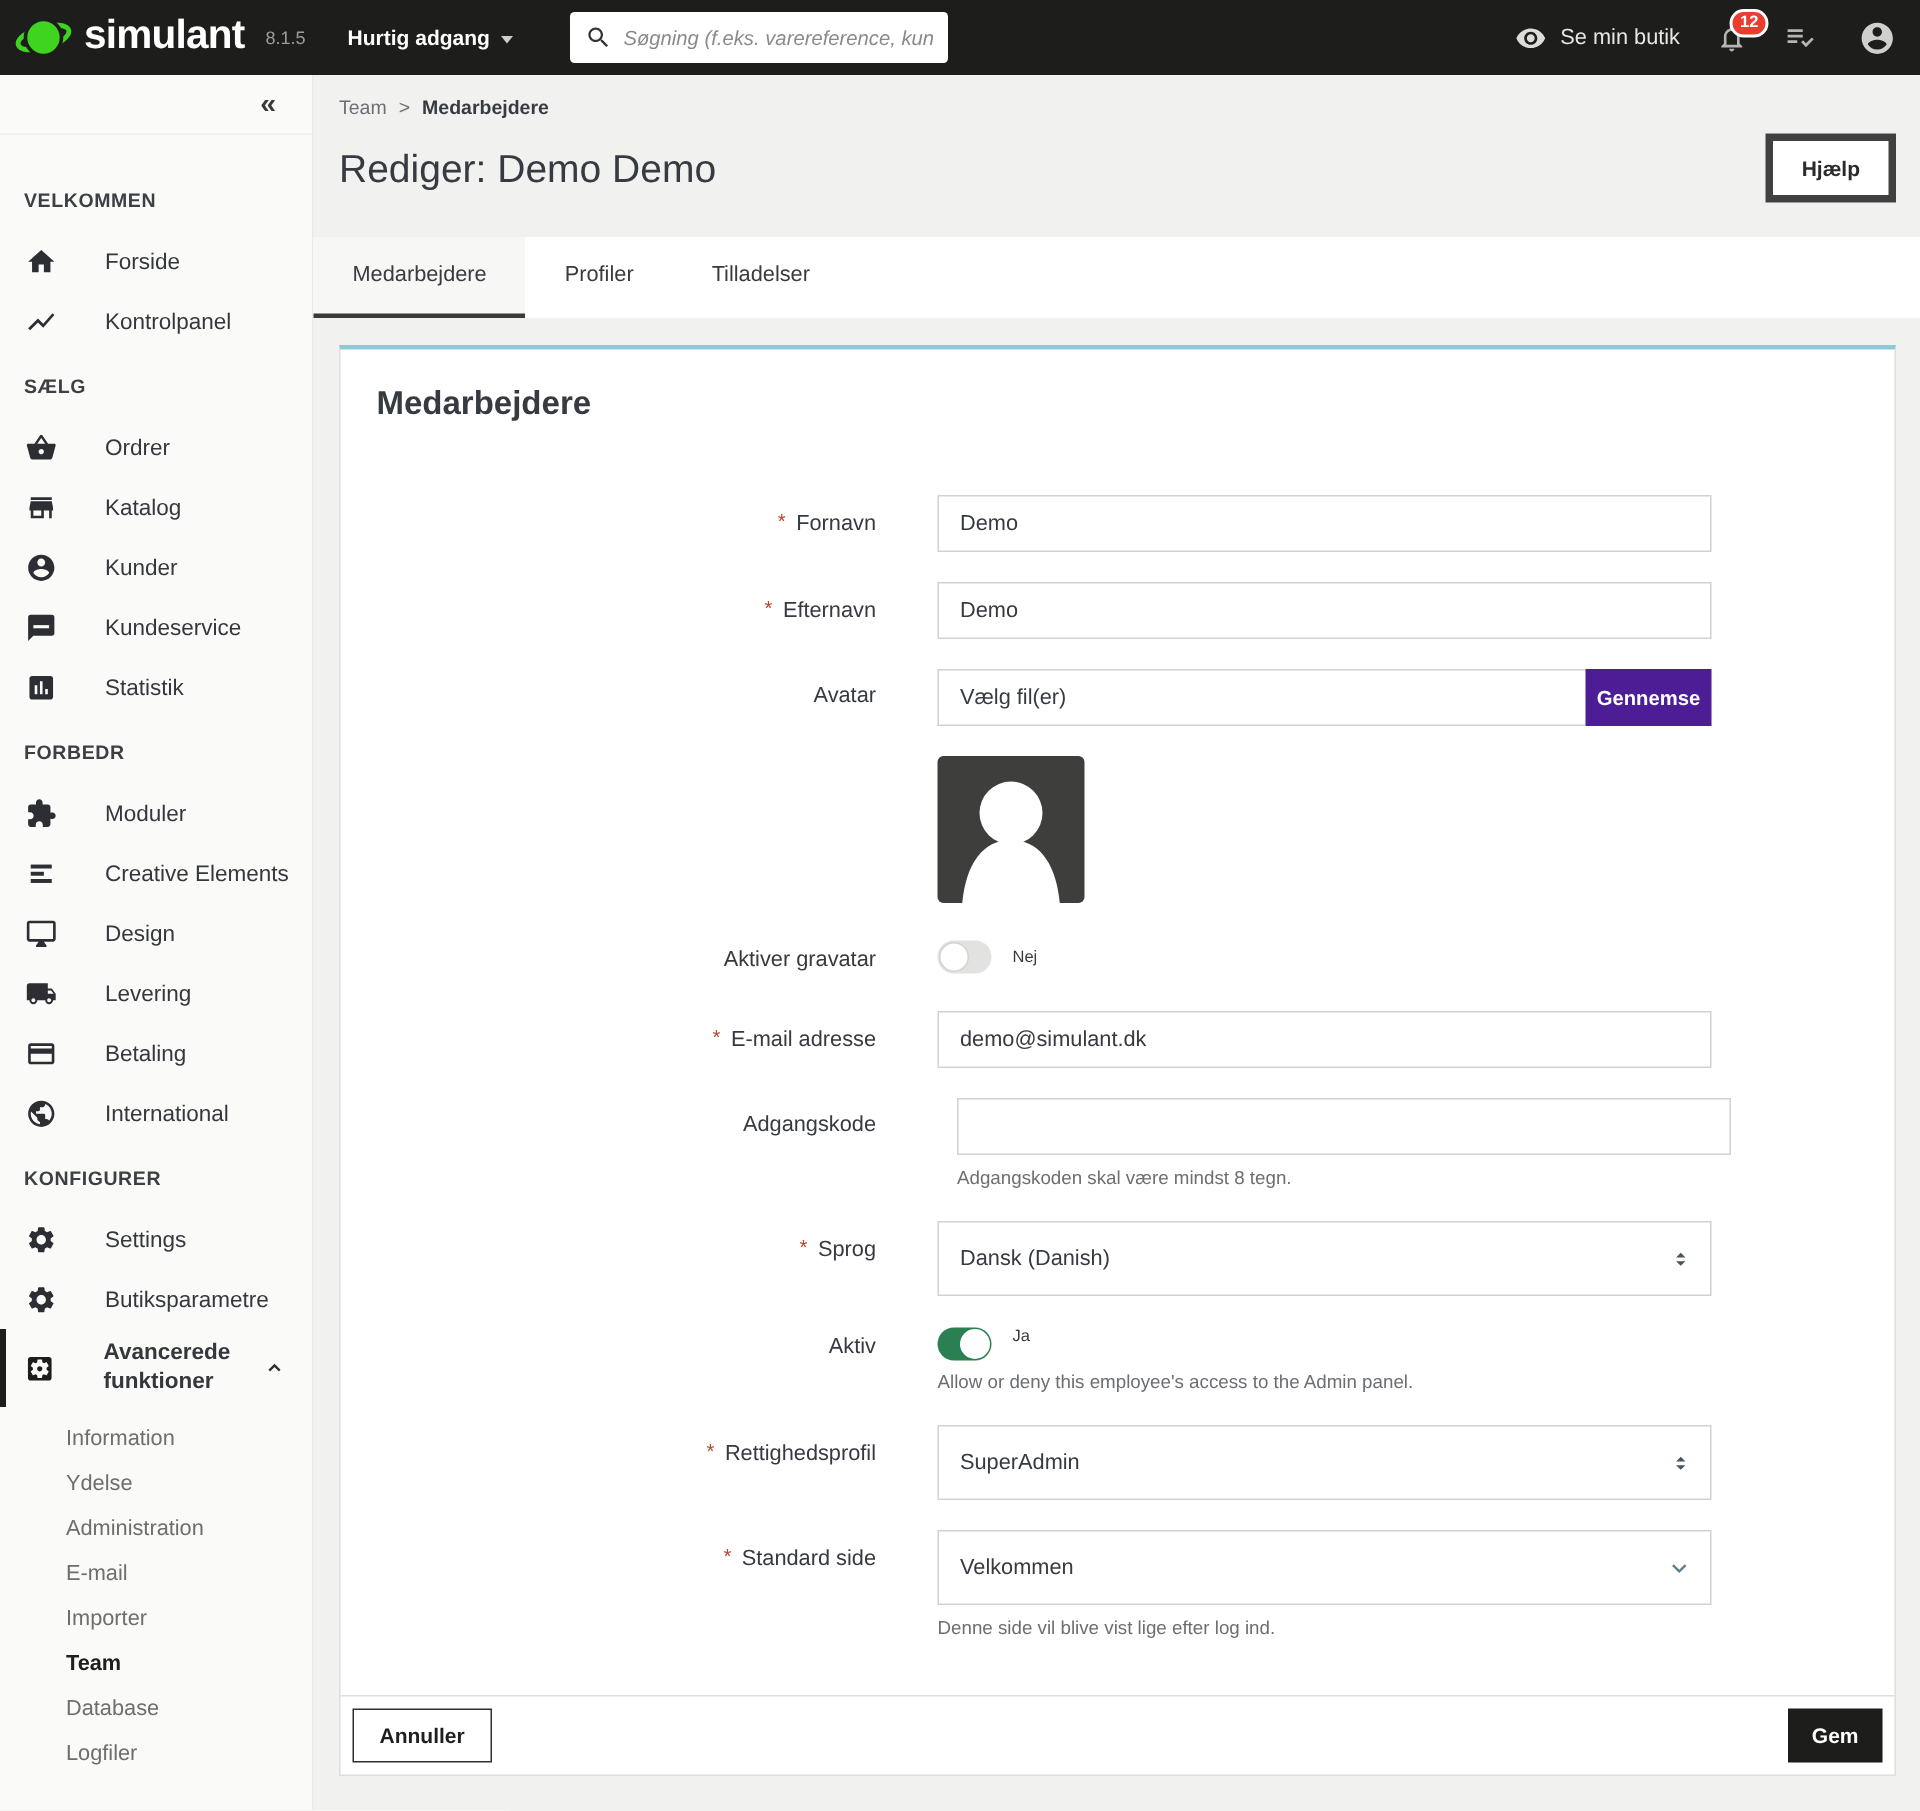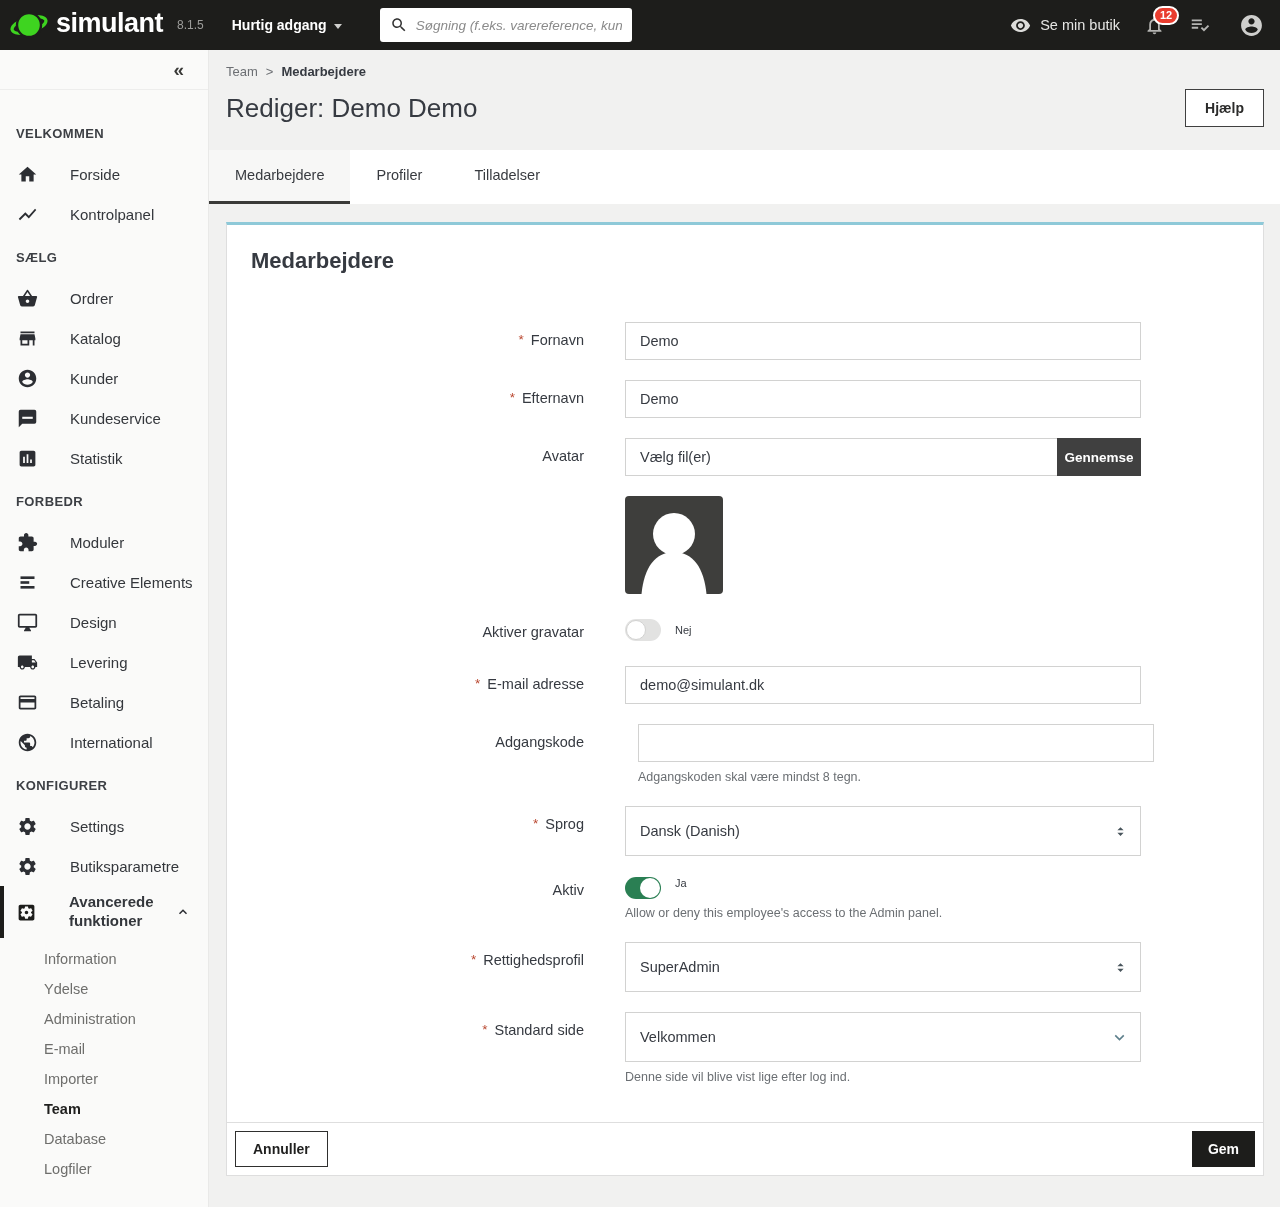--- a/index.html
+++ b/index.html
@@ -46,21 +46,21 @@
   .subnav-item { display:block; height:30px; line-height:30px; padding-left:44px; font-size:14.5px; color:#6e6e6c; cursor:pointer; }
   .subnav-item.active { color:#1f1f1e; font-weight:600; }
 
   
   .main { flex:1; min-width:0; }
   .breadcrumb { padding:14px 16px 0 17px; font-size:13px; color:#6c6f73; display:flex; align-items:center; }
   .breadcrumb .sep { margin:0 8px; }
   .breadcrumb .current { color:#363a41; font-weight:700; }
   .title-row { display:flex; align-items:center; justify-content:space-between; padding:10px 16px 0 17px; }
   .page-title { font-size:26px; font-weight:400; color:#363a41; }
-  .btn-help { background:#fff; border:1px solid #404040; padding:10px 19px; font-size:14px; font-weight:700;
+  .btn-help { background:#fff; border:5px solid #404040; padding:10px 19px; font-size:14px; font-weight:700;
     color:#2b2b2a; cursor:pointer; font-family:"Liberation Sans", sans-serif; }
 
   .tabbar { margin-top:23px; background:#fff; height:54px; display:flex; }
   .tab { padding:0 26px; line-height:51px; font-size:14.5px; color:#383b40; cursor:pointer; }
   .tab.active { background:#f7f7f6; border-bottom:3px solid #3a3a38; }
 
   
   .card { margin:18px 16px 0 17px; background:#fff; border:1px solid #dedede; border-top:3px solid #8ec9d8; }
   .card-body { padding:23px 24px 0; }
   .card-heading { font-size:22px; font-weight:700; color:#363a41; }
@@ -69,21 +69,21 @@
   .label-col { flex:0 0 374px; text-align:right; padding-right:41px; padding-top:10px; font-size:14.5px; color:#363a41; }
   .label-col .req { color:#b9472f; margin-right:7px; font-size:13.5px; vertical-align:1px; }
   .control-col { width:516px; }
   .text-input { width:100%; height:38px; border:1px solid #d2d2d1; padding:0 14px; font-size:14.5px;
     color:#363a41; font-family:"Liberation Sans", sans-serif; outline:none; background:#fff; }
   .help-text { margin-top:8px; font-size:12.5px; color:#6b6f73; }
 
   .file-group { display:flex; width:100%; }
   .file-display { flex:1; height:38px; border:1px solid #d2d2d1; border-right:none; display:flex; align-items:center;
     padding:0 14px; font-size:14.5px; color:#363a41; cursor:pointer; }
-  .btn-browse { width:84px; height:38px; background:#404040; color:#fff; border:none; font-size:13.5px; font-weight:700;
+  .btn-browse { width:84px; height:38px; background:#4c1d95; color:#fff; border:none; font-size:13.5px; font-weight:700;
     cursor:pointer; font-family:"Liberation Sans", sans-serif; }
 
   .avatar-row { margin:20px 0 24px; }
   .avatar-img { width:98px; height:98px; background:#3e3e3c; border-radius:4px; overflow:hidden; }
 
   .toggle-row { display:flex; align-items:center; height:24px; }
   .toggle-row .label-col { padding-top:3px; }
   .toggle { width:36px; height:22px; border-radius:11px; position:relative; cursor:pointer; flex-shrink:0; }
   .toggle.off { background:#e2e2e1; }
   .toggle.on { background:#2a7f53; }

